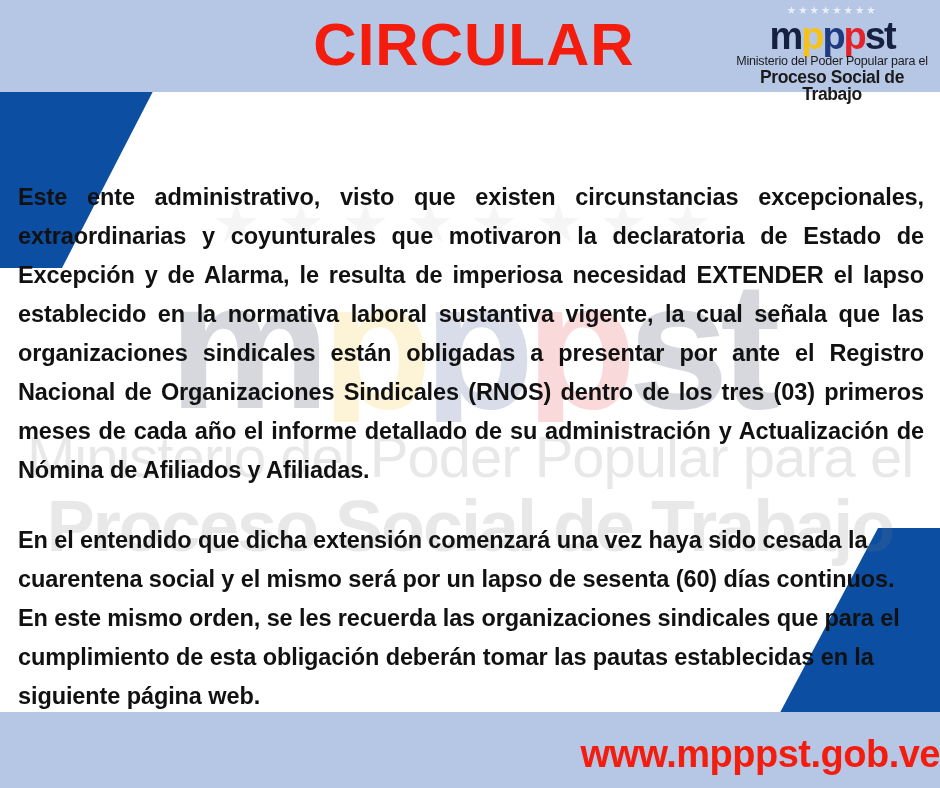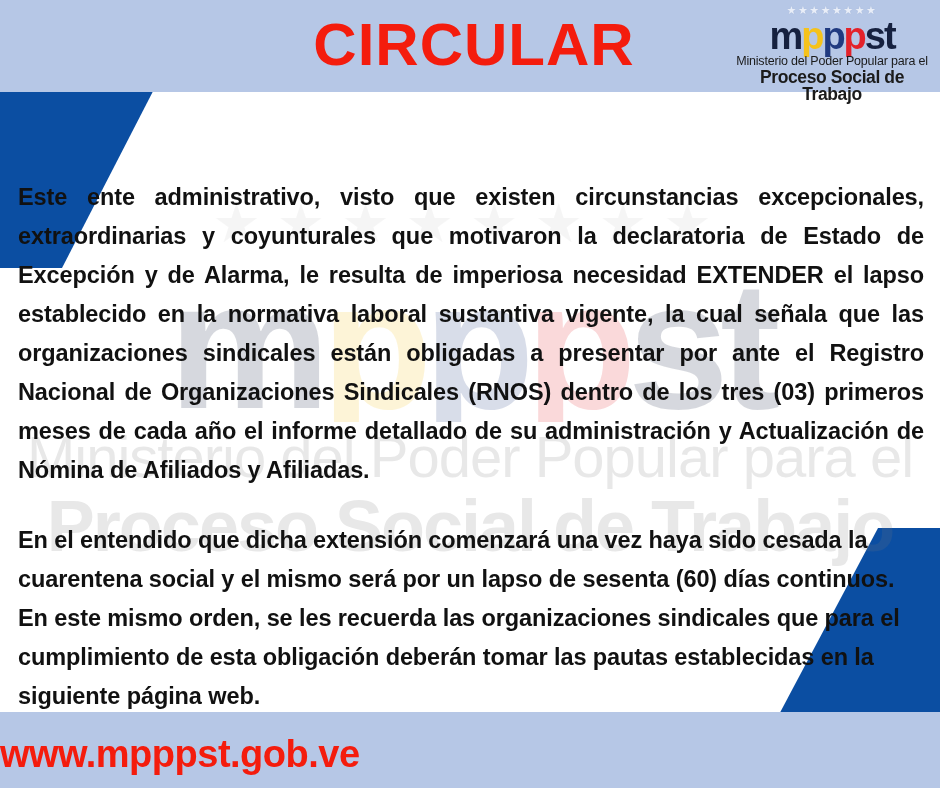--- a/index.html
+++ b/index.html
@@ -179,21 +179,21 @@
   }
   .body-copy p:last-child {
     text-align: left;
   }
 
   .footer-url {
     position: absolute;
     left: 0;
     bottom: 12px;
     width: 940px;
-    text-align: left;
+    text-align: right;
     font-size: 38px;
     font-weight: bold;
     color: #f41c0d;
     letter-spacing: -0.5px;
     z-index: 4;
   }
 </style>
 </head>
 <body>
 

